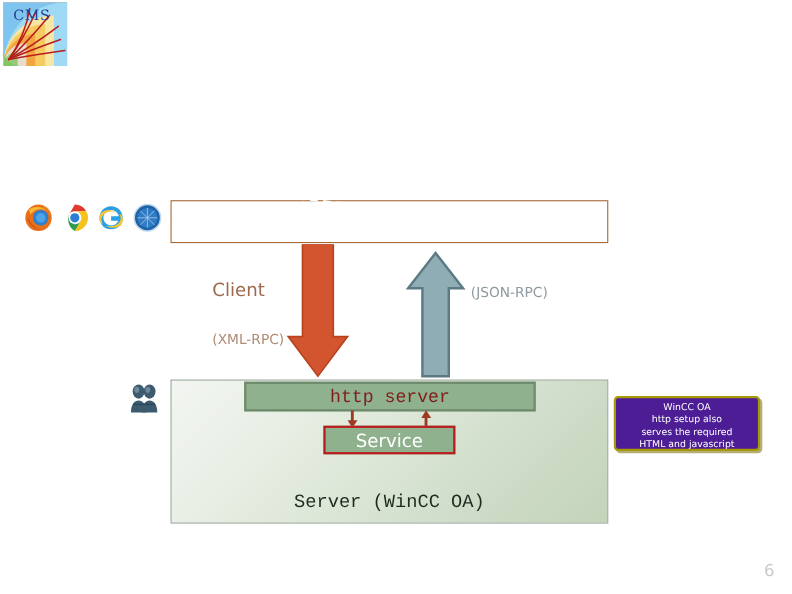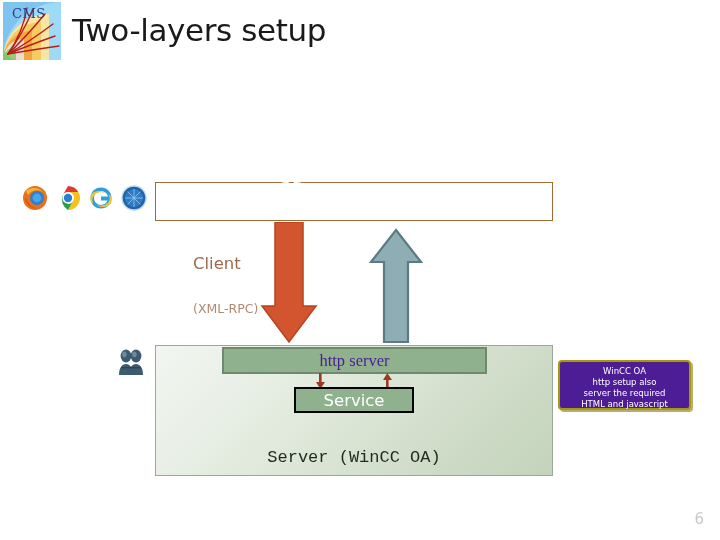--- a/index.html
+++ b/index.html
@@ -159,34 +159,34 @@
         #c3d4bb 100%);
   }
 
   #http-server-box {
     position: absolute;
     left: 222px; top: 347px;
     width: 265px; height: 27px;
     box-sizing: border-box;
     background: #90b18e;
     border: 2px solid #6d8a6c;
-    color: #4c1d95;
+    color: #7f1d1d;
     font-size: 16.5px;
-    font-family: Liberation Serif, serif;
+    font-family: Liberation Mono, monospace;
     text-align: center;
     line-height: 24px;
     white-space: nowrap;
   }
   #service-box {
     position: absolute;
     left: 294px; top: 387px;
     width: 120px; height: 26px;
     box-sizing: border-box;
     background: #90b18e;
-    border: 2px solid #000000;
+    border: 2px solid #b91c1c;
     color: #ffffff;
     font-size: 16.5px;
     font-family: "DejaVu Sans", sans-serif;
     text-align: center;
     line-height: 23px;
     white-space: nowrap;
   }
   #server-connectors {
     position: absolute;
     left: 294px; top: 373px;
@@ -257,21 +257,20 @@
         <path d="M5,52 Q22,36 42,12"></path>
         <path d="M5,52 Q18,34 30,8"></path>
         <path d="M5,52 Q28,48 56,44"></path>
         <path d="M5,52 Q20,30 24,6"></path>
       </g>
 
       <text x="9" y="16" font-family="DejaVu Serif, serif" font-size="13" fill="#20408f" letter-spacing="0.5">CMS</text>
     </svg>
   </div>
 
-  <div id="page-title">Two-layers setup</div>
 </div>
 
 <div id="browser-row">
 
   <span class="browser-icon" style="left:0px;">
     <svg width="26" height="26" viewBox="0 0 26 26">
       <circle cx="13" cy="13" r="12" fill="#e8701a"></circle>
       <path d="M13,1 A12,12 0 0,1 24,12 A14,14 0 0,0 13,1 Z" fill="#f5a623"></path>
       <path d="M4,6 C8,2 17,2 21,7 C16,4 9,5 6,10 Z" fill="#f7b733"></path>
       <circle cx="15" cy="13" r="7" fill="#2f7fd0"></circle>
@@ -345,20 +344,21 @@
     <polygon points="28,2 53,34 40,34 40,114 16,114 16,34 3,34" fill="#8fadb5" stroke="#5d7a83" stroke-width="2.2"></polygon>
   </svg>
 </div>
 
 <div id="request-block">
   <div class="proto-title">Client</div>
   <div class="proto-sub">(XML-RPC)</div>
 </div>
 
 <div id="response-block">
+  <div class="proto-sub">(JSON-RPC)</div>
 </div>
 
 <div id="users-icon">
   <svg width="27" height="28" viewBox="0 0 27 28">
     <g fill="#3d5b6e">
       <ellipse cx="8" cy="8" rx="5.4" ry="6.4"></ellipse>
       <path d="M1,27 C1,19.5 4.2,16 8,16 C11.8,16 15,19.5 15,27 Z"></path>
       <ellipse cx="18" cy="8" rx="5.4" ry="6.4"></ellipse>
       <path d="M11,27 C11,19.5 14.2,16 18,16 C21.8,16 25,19.5 25,27 Z"></path>
     </g>
@@ -392,17 +392,17 @@
   </svg>
 </div>
 
 <div id="service-box">Service</div>
 
 <div id="server-label">Server (WinCC OA)</div>
 
 <div id="note-box">
   <span class="note-line">WinCC OA</span>
   <span class="note-line">http setup also</span>
-  <span class="note-line">server the required</span>
+  <span class="note-line">serves the required</span>
   <span class="note-line">HTML and javascript</span>
 </div>
 
 <div id="page-number">6</div>
 
 </body></html>

